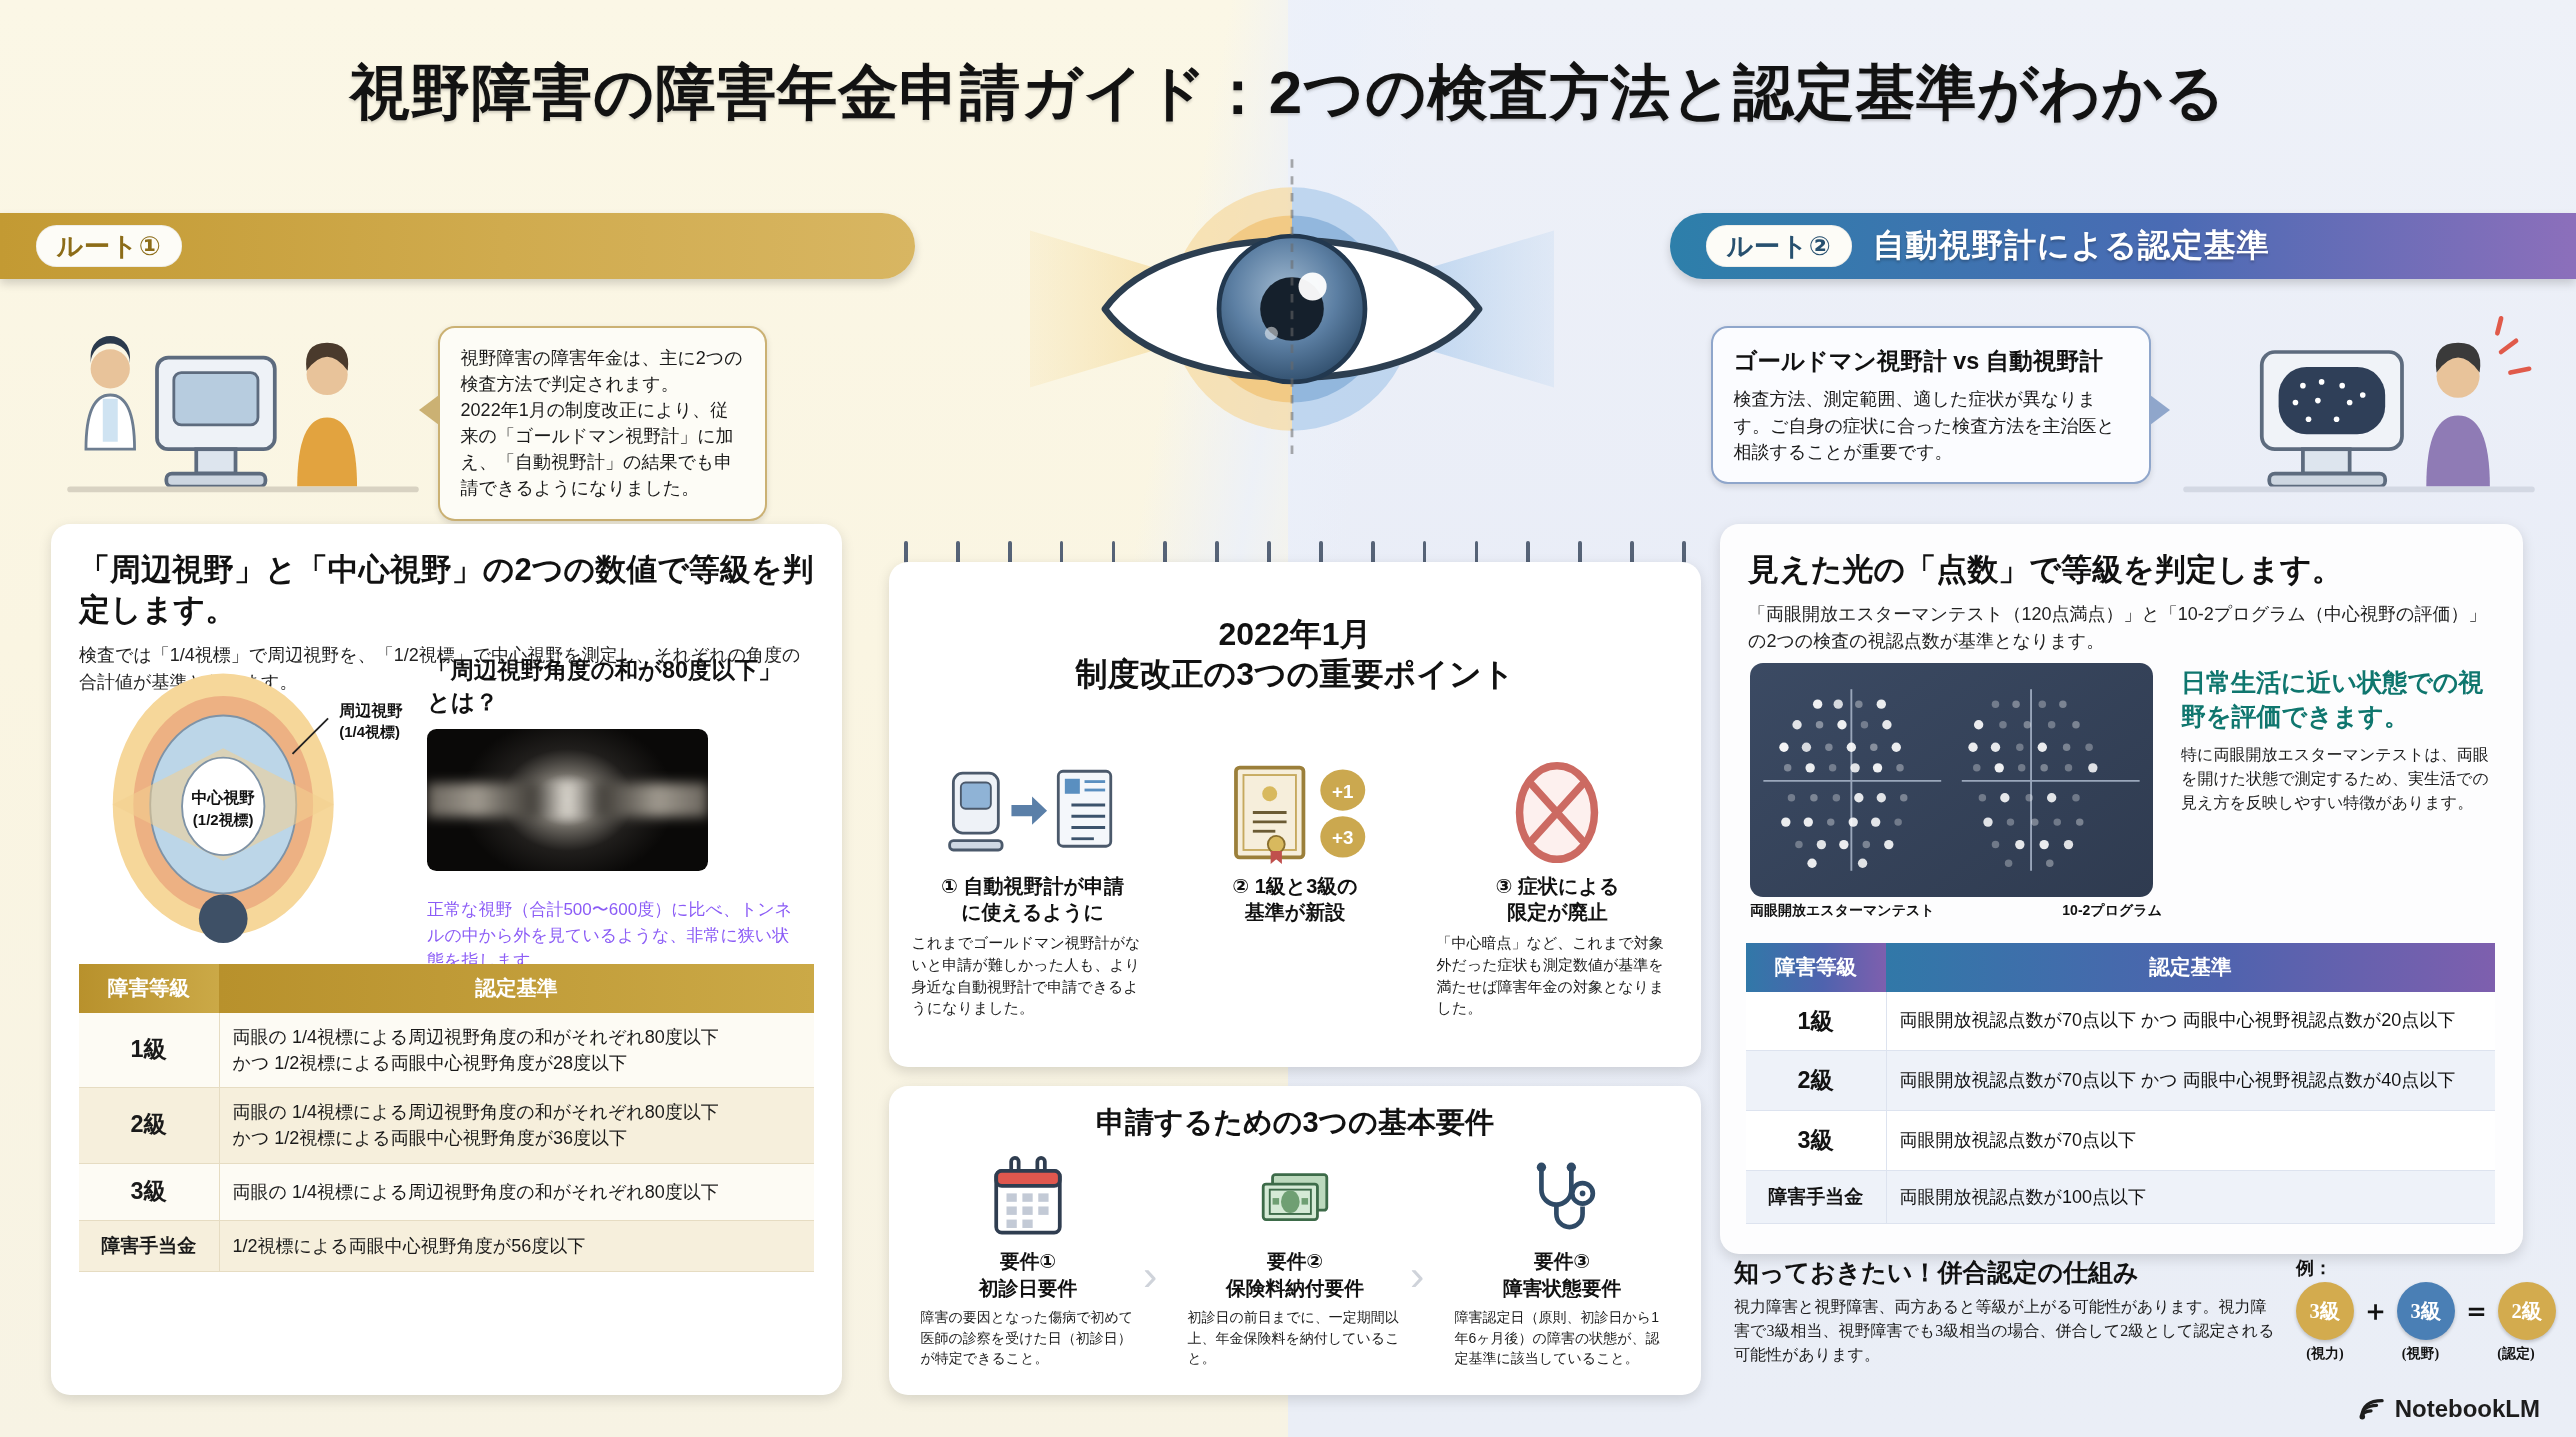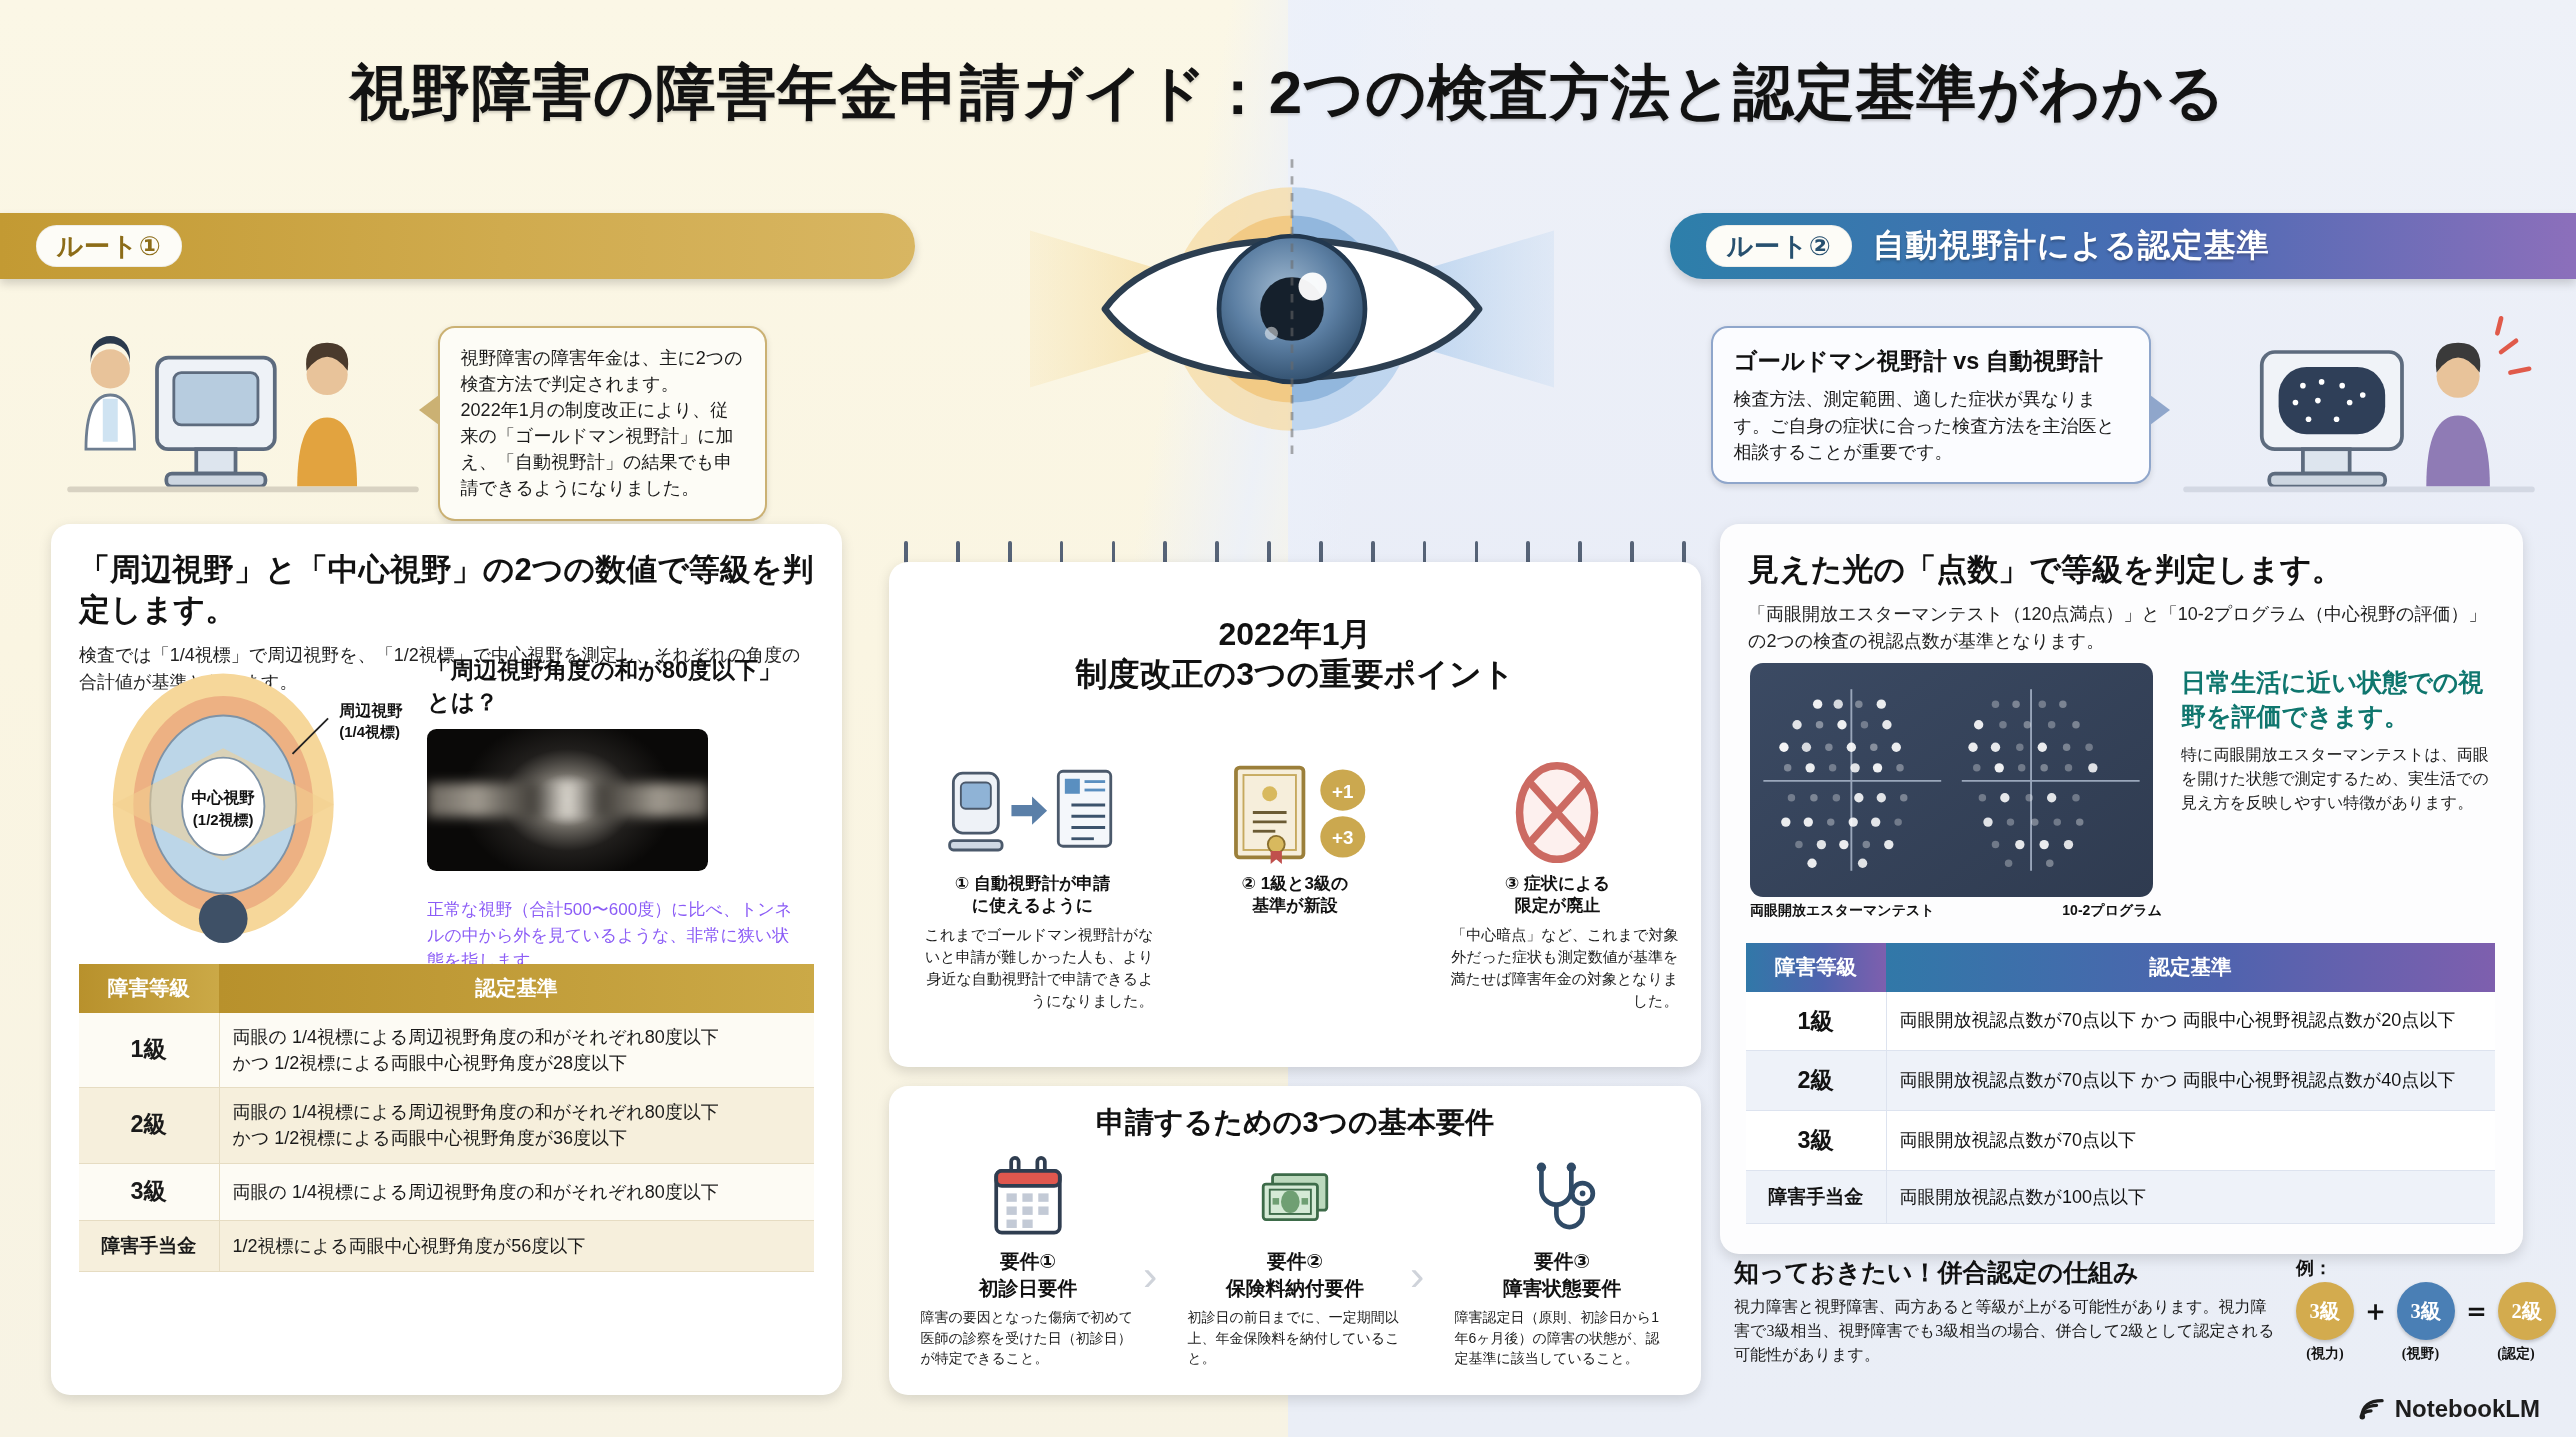--- a/index.html
+++ b/index.html
@@ -131,22 +131,22 @@
   #tunnel-img .band{ position:absolute; left:0; right:0; top:38%; height:24%;
                      background:linear-gradient(90deg,#7b756c,#b9b2a6 18%,#3a3732 38%,#ded9d0 50%,#3a3732 62%,#b9b2a6 82%,#7b756c);
                      filter:blur(5.6px); opacity:.85;}
   #vf-callout .note{ font-size:17px; line-height:1.5; margin-top:26px; color:#8b5cf6; }
   #left-table{ position:absolute; left:28px; top:440px; width:735px; }
 
   
   #pts{ position:absolute; left:0; top:195px; width:100%; display:flex; gap:9.4px; padding:0 17px;}
   .pt{ flex:1; text-align:center; }
   .pt .pic{ height:110px; display:flex; align-items:center; justify-content:center; }
-  .pt .ph{ font-size:17px; font-weight:bold; line-height:1.3; margin-top:5.6px; color:#111;}
-  .pt .pb{ font-size:15px; line-height:1.45; text-align:right; margin-top:7.5px; color:#1c1c1c; padding:0 5.6px;}
+  .pt .ph{ font-size:20px; font-weight:bold; line-height:1.3; margin-top:5.6px; color:#111;}
+  .pt .pb{ font-size:15px; line-height:1.45; text-align:left; margin-top:7.5px; color:#1c1c1c; padding:0 5.6px;}
 
   
   #req-title{ text-align:center; font-size:29px; font-weight:bold; color:#111; }
   #reqs{ display:flex; align-items:flex-start; margin-top:11.2px; }
   .req{ flex:1; text-align:center; }
   .req .pic{ height:90px; display:flex; align-items:center; justify-content:center;}
   .req .rnum{ font-size:19.7px; font-weight:bold; margin-top:3.7px; color:#111;}
   .req .rname{ font-size:19.7px; font-weight:bold; color:#111;}
   .req .rbody{ font-size:14px; line-height:1.45; margin-top:5.6px; text-align:left; padding:0 7.5px; color:#1c1c1c;}
   .chev{ width:37px; align-self:center; margin-top:28px; color:#cfd3da; font-size:43px; }

